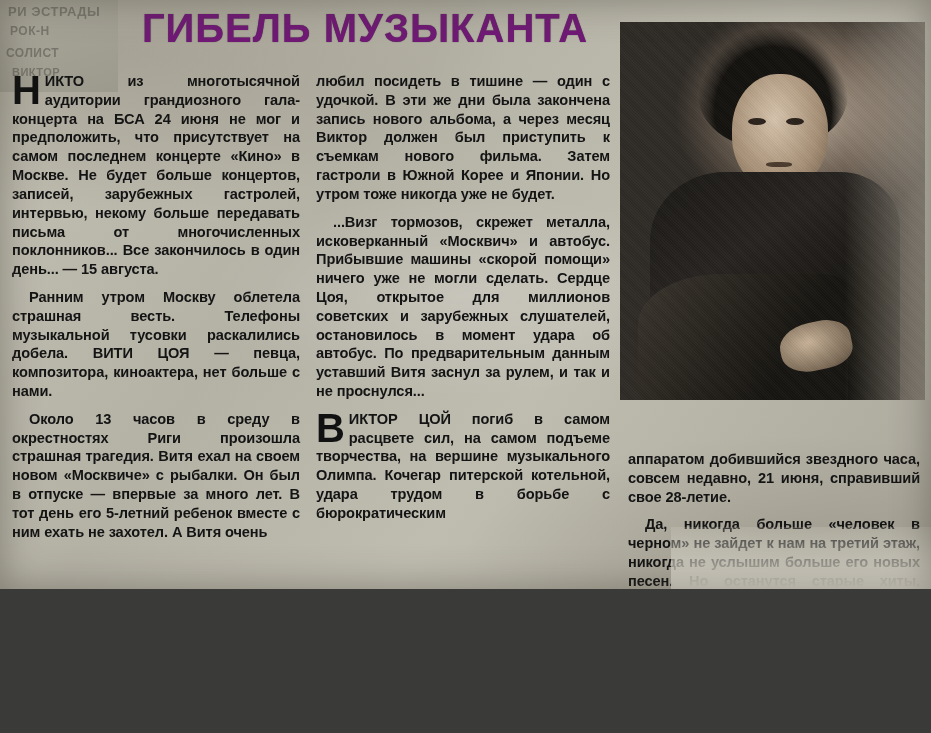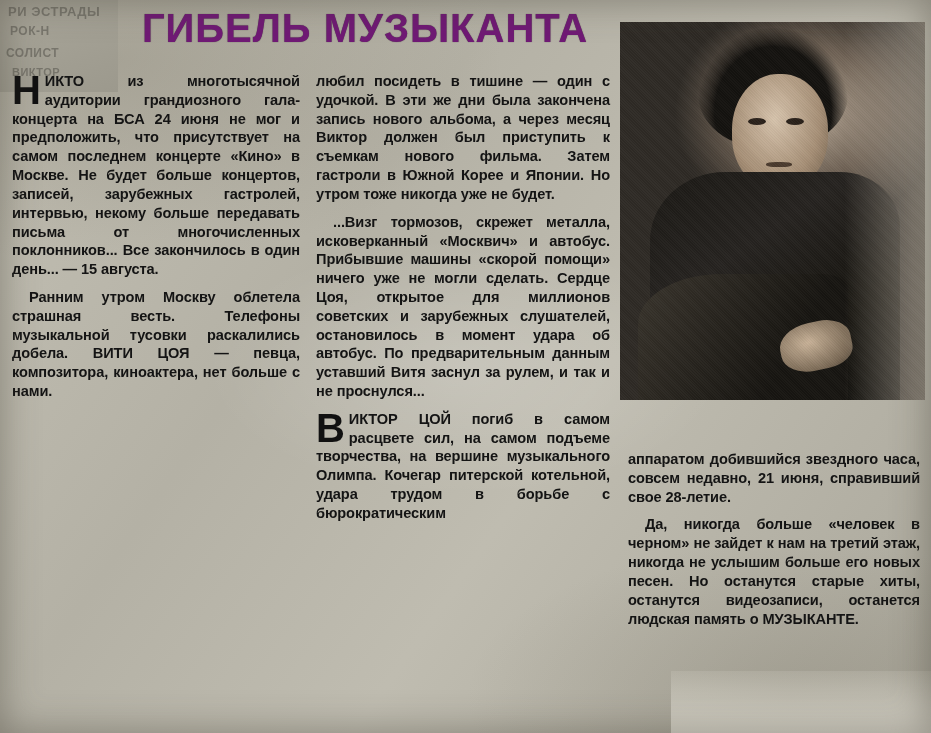--- a/index.html
+++ b/index.html
@@ -3,21 +3,21 @@
 <meta charset="utf-8">
 <style>
   html, body {
     margin: 0;
     padding: 0;
     background: #3a3a38;
   }
   .page {
     position: relative;
     width: 931px;
-    height: 733px;
+    height: 589px;
     overflow: hidden;
     background: #b9b6ab;
     font-family: "Liberation Serif", serif;
   }
   
   .paper-texture {
     position: absolute;
     inset: 0;
     background:
       radial-gradient(ellipse 60% 40% at 12% 8%, rgba(120,115,100,0.35), rgba(255,255,255,0) 70%),
@@ -222,20 +222,21 @@
     <div class="hand"></div>
     <div class="bright"></div>
     <div class="grainy"></div>
   </div>
 
   <div class="col col1">
     <p class="noindent">
       <span class="dropcap">Н</span><span>ИКТО из многотысячной аудитории грандиозного гала-концерта на БСА 24 июня не мог и предположить, что присутствует на самом последнем концерте «Кино» в Москве. Не будет больше концертов, записей, зарубежных гастролей, интервью, некому больше передавать письма от многочисленных поклонников... Все закончилось в один день... — 15 августа.</span>
     </p>
     <p><span>Ранним утром Москву облетела страшная весть. Телефоны музыкальной тусовки раскалились добела. ВИТИ ЦОЯ — певца, композитора, киноактера, нет больше с нами.</span></p>
+    <p><span>Около 13 часов в среду в окрестностях Риги произошла страшная трагедия. Витя ехал на своем новом «Москвиче» с рыбалки. Он был в отпуске — впервые за много лет. В тот день его 5-летний ребенок вместе с ним ехать не захотел. А Витя очень</span></p>
   </div>
 
   <div class="col col2">
     <p class="noindent"><span>любил посидеть в тишине — один с удочкой. В эти же дни была закончена запись нового альбома, а через месяц Виктор должен был приступить к съемкам нового фильма. Затем гастроли в Южной Корее и Японии. Но утром тоже никогда уже не будет.</span></p>
     <p><span>...Визг тормозов, скрежет металла, исковерканный «Москвич» и автобус. Прибывшие машины «скорой помощи» ничего уже не могли сделать. Сердце Цоя, открытое для миллионов советских и зарубежных слушателей, остановилось в момент удара об автобус. По предварительным данным уставший Витя заснул за рулем, и так и не проснулся...</span></p>
     <p class="noindent">
       <span class="dropcap">В</span><span>ИКТОР ЦОЙ погиб в самом расцвете сил, на самом подъеме творчества, на вершине музыкального Олимпа. Кочегар питерской котельной, удара трудом в борьбе с бюрократическим</span>
     </p>
   </div>
 

